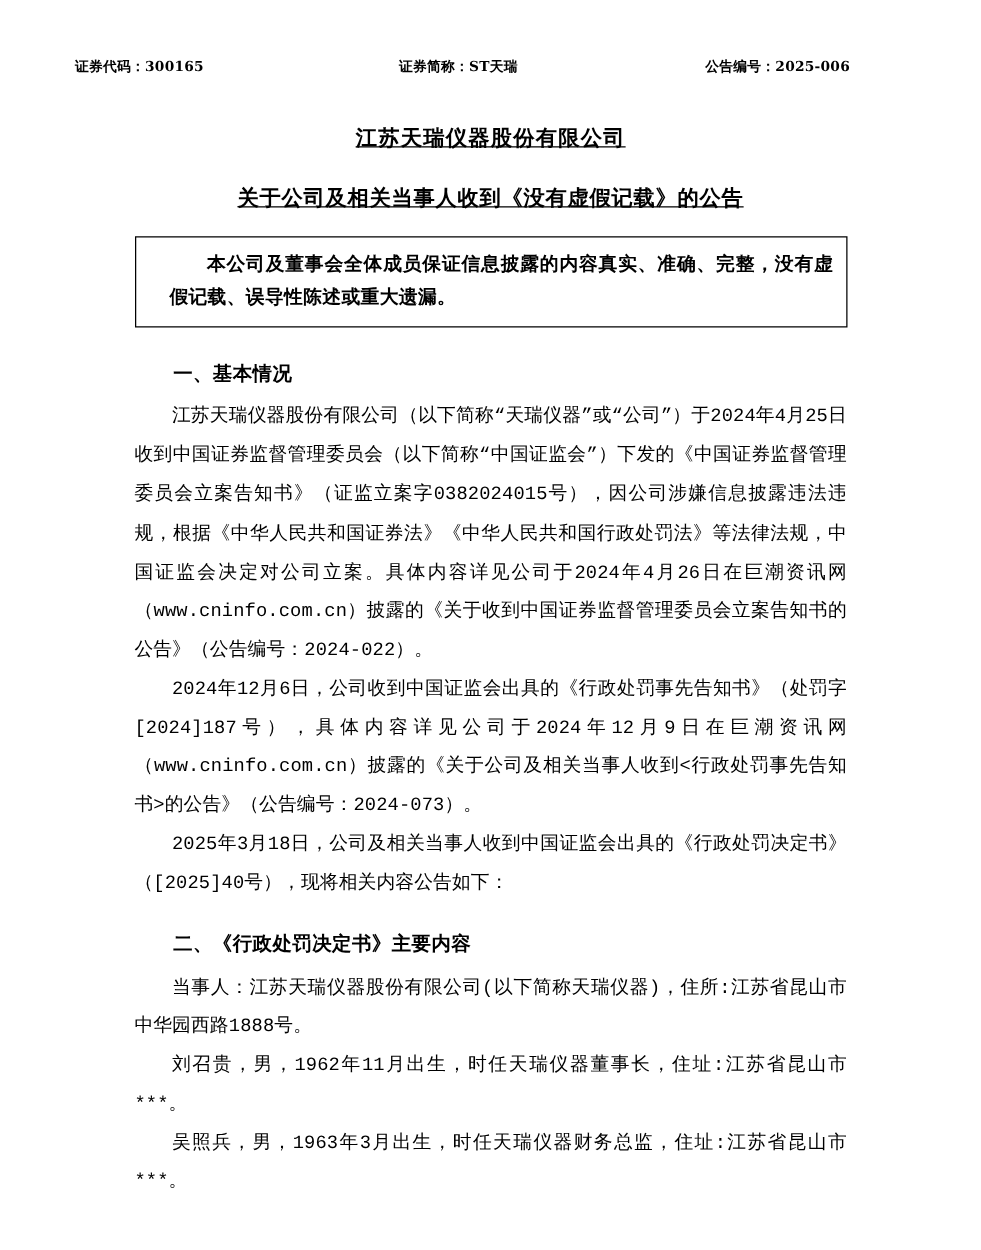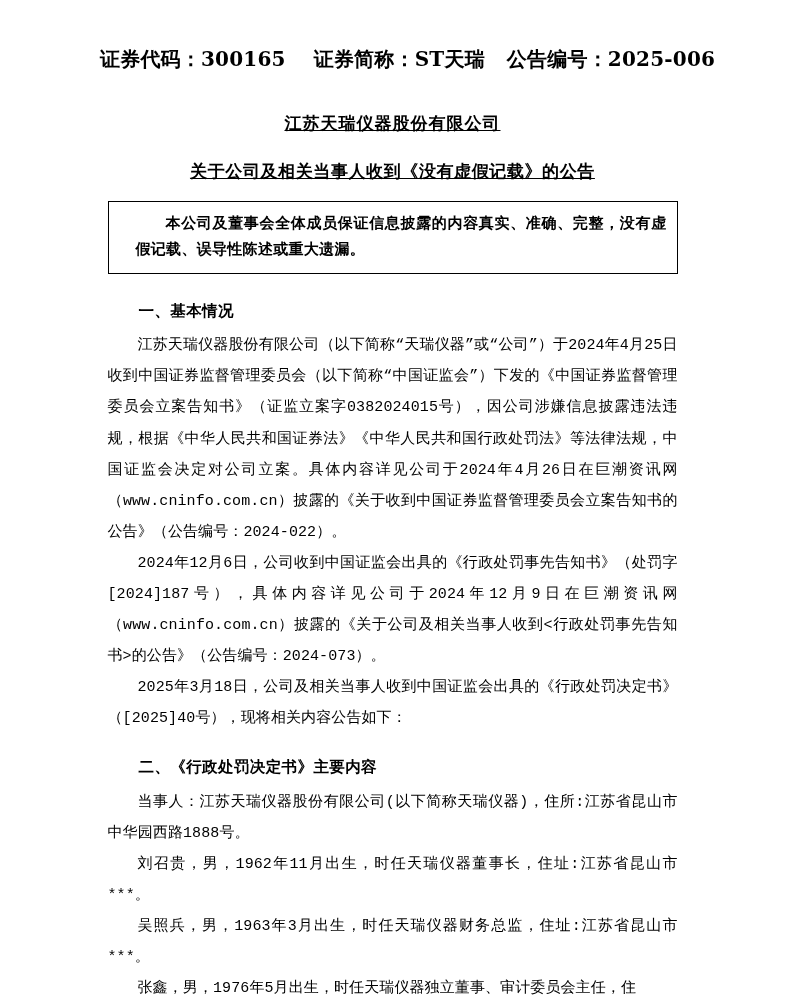--- a/index.html
+++ b/index.html
@@ -22,22 +22,22 @@
     padding: 0;
     position: relative;
   }
 
   
   .doc-header {
     display: flex;
     justify-content: space-between;
     align-items: baseline;
     margin: 0;
-    padding: 24px 105px 0 100px;
-    font-size: 20px;
+    padding: 24px 105px 0 60px;
+    font-size: 11px;
     font-weight: bold;
     letter-spacing: 0.2px;
     white-space: nowrap;
     text-align: center;
   }
   .doc-header .hdr-cell {
     font-weight: bold;
   }
   .hdr-mid { margin-left: 28px; margin-top: 22px; }
   .hdr-right { margin-left: 22px; }
@@ -135,18 +135,17 @@
       <p class="para">2025年3月18日，公司及相关当事人收到中国证监会出具的《行政处罚决定书》（[2025]40号），现将相关内容公告如下：</p>
     </div>
 
     <div class="spacer-sm"></div>
 
     <div class="section">
       <div class="section-heading">二、《行政处罚决定书》主要内容</div>
       <p class="para">当事人：江苏天瑞仪器股份有限公司(以下简称天瑞仪器)，住所:江苏省昆山市中华园西路1888号。</p>
       <p class="para">刘召贵，男，1962年11月出生，时任天瑞仪器董事长，住址:江苏省昆山市***。</p>
       <p class="para">吴照兵，男，1963年3月出生，时任天瑞仪器财务总监，住址:江苏省昆山市***。</p>
-      <p class="para">张鑫，男，1976年5月出生，时任天瑞仪器独立董事、审计委员会主任，住</p>
     </div>
 
   </div>
 
 </div>
 
 </body></html>

